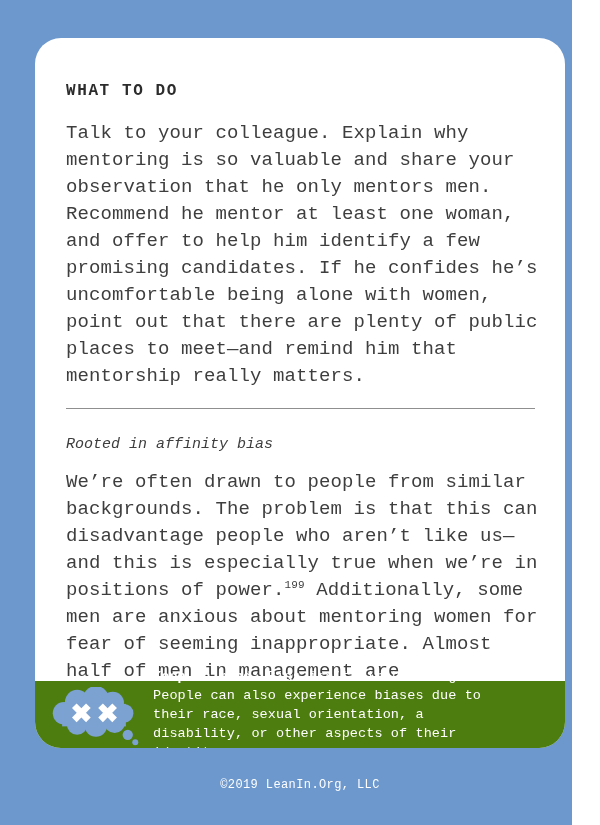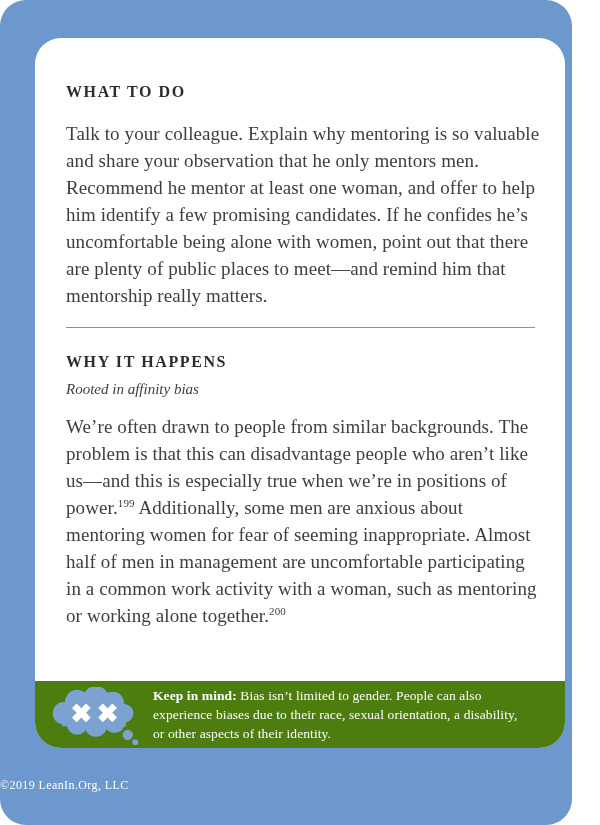--- a/index.html
+++ b/index.html
@@ -1,22 +1,21 @@
 <!DOCTYPE html>
 <html><head>
 <meta charset="utf-8">
 <style>
   * { margin:0; padding:0; box-sizing:border-box; }
   html,body { width:600px; height:825px; }
   .page {
     position:relative;
     width:572px; height:825px;
-    font-family:Liberation Serif, serif;
+    font-family:Liberation Mono, monospace;
     overflow:hidden;
-    border-radius:26px;
   }
   .card {
     position:absolute;
     left:35px; top:38px;
     width:530px; height:710px;
     border-radius:26px;
     overflow:hidden;
     background:#ffffff;
     display:flex;
     flex-direction:column;
@@ -77,42 +76,41 @@
     color:#ffffff;
     font-size:13.5px;
     line-height:19px;
     width:368px;
     letter-spacing:0.1px;
   }
   .copyright {
     position:absolute;
     left:0; top:778px;
     width:600px;
-    text-align:left;
+    text-align:center;
     color:#ffffff;
     font-size:12px;
     letter-spacing:0.4px;
   }
 </style>
 </head>
 <body>
 
 <div class="page" style="background-color: rgb(108, 152, 206);">
 
   <div class="card">
 
     <div class="card-body">
 
       <div class="section-heading">WHAT TO DO</div>
 
       <p class="body-text para-1">Talk to your colleague. Explain why mentoring is so valuable and share your observation that he only mentors men. Recommend he mentor at least one woman, and offer to help him identify a few promising candidates. If he confides he’s uncomfortable being alone with women, point out that there are plenty of public places to meet—and remind him that mentorship really matters.</p>
 
       <hr class="divider">
 
-      <div class="section-heading">WHY IT HAPPENS</div>
 
       <p class="subtitle">Rooted in affinity bias</p>
 
       <p class="body-text para-2"><span>We’re often drawn to people from similar backgrounds. The problem is that this can disadvantage people who aren’t like us—and this is especially true when we’re in positions of power.</span><sup>199</sup><span> Additionally, some men are anxious about mentoring women for fear of seeming inappropriate. Almost half of men in management are uncomfortable participating in a common work activity with a woman, such as mentoring or working alone together.</span><sup>200</sup></p>
 
     </div>
 
     <div class="banner" style="background-color: #4d7c0f;">
 
       <div class="banner-icon-wrap">

